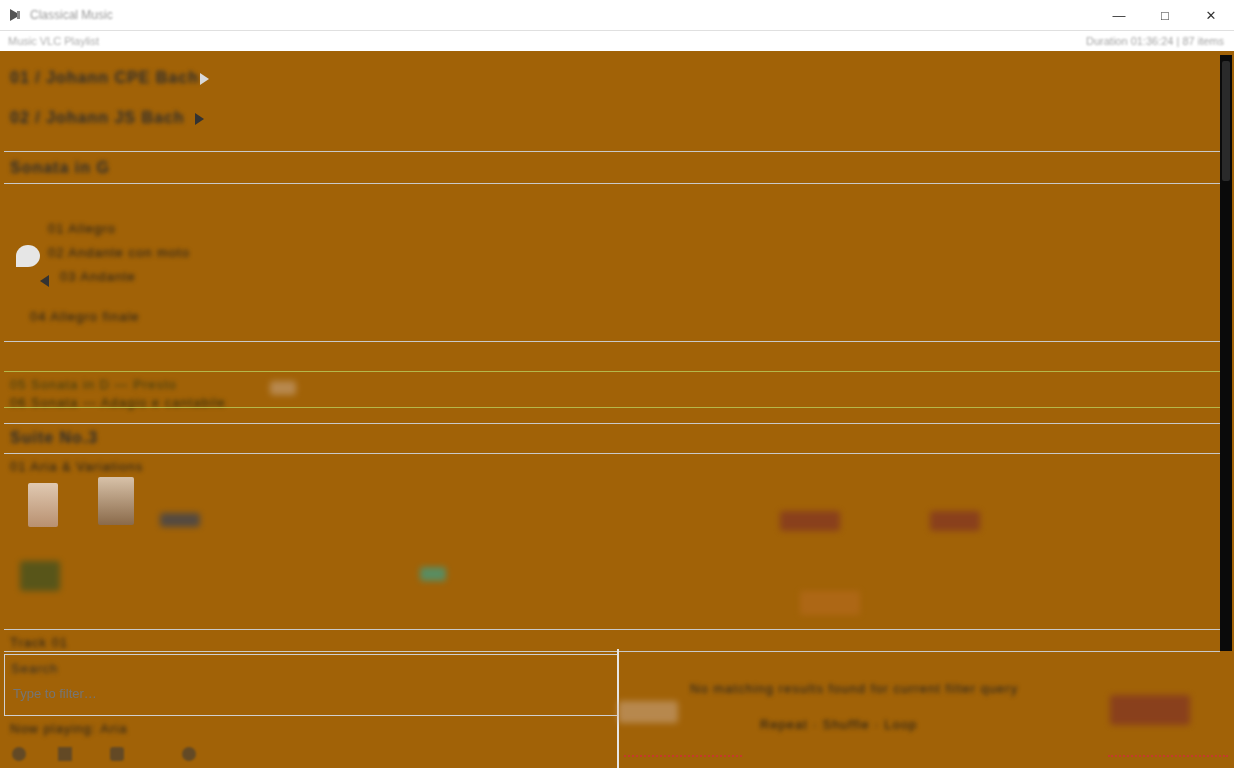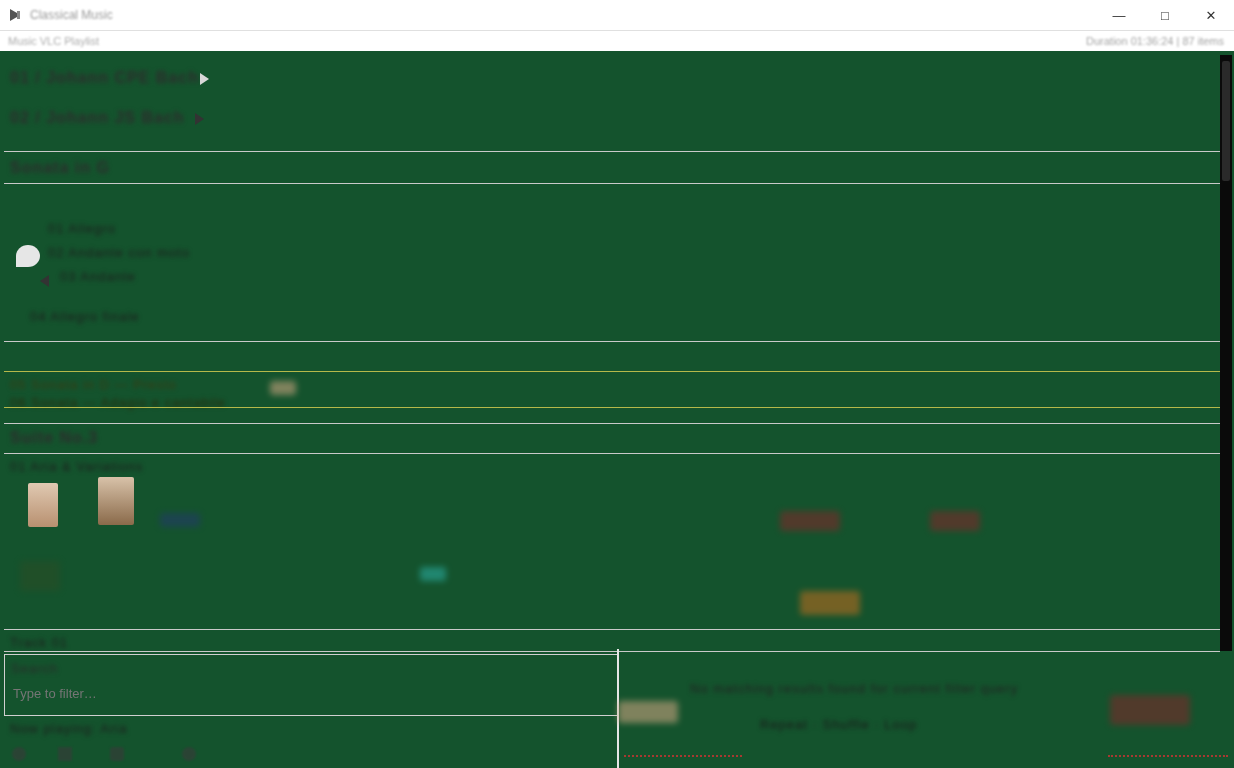--- a/index.html
+++ b/index.html
@@ -4,21 +4,21 @@
 <style>
 html,body{margin:0;padding:0;width:1234px;height:768px;overflow:hidden;font-family:"Segoe UI",Tahoma,sans-serif;background:#f0f0f0}
 .titlebar{height:30px;background:#ffffff;display:flex;align-items:center;position:relative;border-bottom:1px solid #e0e0e0}
 .titlebar .app-icon{width:18px;height:18px;margin-left:6px;display:flex;align-items:center;justify-content:center}
 .titlebar .title{margin-left:6px;font-size:12px;color:#555;filter:blur(1px);opacity:.6}
 .win-controls{position:absolute;right:0;top:0;height:30px;display:flex}
 .win-btn{width:46px;height:30px;display:flex;align-items:center;justify-content:center;color:#333;font-size:13px}
 .subbar{height:20px;background:#ffffff;display:flex;align-items:center}
 .subbar .subtitle{margin-left:8px;font-size:11px;color:#666;filter:blur(1px);opacity:.55}
 .subbar .right-status{margin-left:auto;margin-right:10px;font-size:11px;color:#555;filter:blur(1px);opacity:.55}
-.content{position:relative;width:1234px;height:718px;background:#14532d;overflow:hidden}
+.content{position:relative;width:1234px;height:718px;background:#a16207;overflow:hidden}
 .scrollbar{position:absolute;right:2px;width:12px;background:#0a0a0a}
 .scrollbar.upper{top:4px;height:596px}
 .scrollbar .thumb{position:absolute;left:2px;width:8px;background:#2a2a2a;border-radius:2px}
 .hline{position:absolute;left:4px;right:14px;height:1px;background:#c9c9c9}
 .hline.yellow{background:#b5b84a}
 .blurtext{position:absolute;color:#2d2d2d;font-size:16px;font-weight:600;letter-spacing:1px;filter:blur(2px);white-space:nowrap}
 .blurtext.dim{color:#1d1d1d}
 .blurtext.sm{font-size:13px;font-weight:500}
 .triangle{position:absolute;width:0;height:0;border-top:6px solid transparent;border-bottom:6px solid transparent;border-left:9px solid #d8d8d8}
 .triangle.dark{border-left-color:#333}

